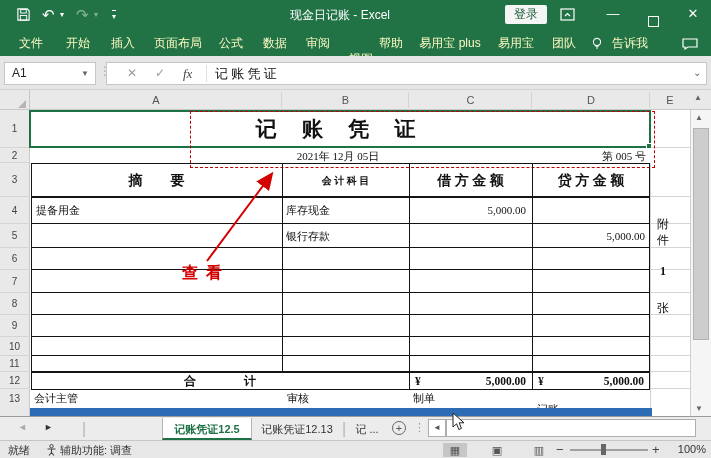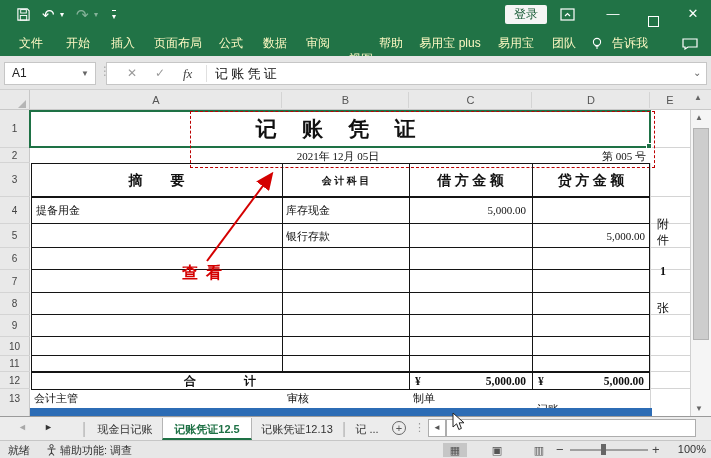--- a/index.html
+++ b/index.html
@@ -53,20 +53,21 @@
           <path d="M2 2h10l2 2v10H2z" fill="none" stroke="#fff" stroke-width="1.2"></path>
           <rect x="5" y="2.8" width="6" height="3.6" fill="none" stroke="#fff"></rect>
           <rect x="4.6" y="9" width="6.8" height="5" fill="none" stroke="#fff"></rect>
         </svg>
     </span>
     <span class="qat" style="left:42px;font-size:15px;">↶</span>
     <span class="qat" style="left:60px;font-size:8px;">▾</span>
     <span class="qat" style="left:76px;font-size:15px;color:rgba(255,255,255,0.45);">↷</span>
     <span class="qat" style="left:94px;font-size:8px;color:rgba(255,255,255,0.45);">▾</span>
     <span class="qat" style="left:112px;font-size:8px;border-top:1px solid #fff;height:10px;line-height:12px;top:10px;">▾</span>
+    <div class="apptitle">现金日记账 - Excel</div>
     <div class="signin">登录</div>
     <span class="qat" style="left:560px;top:8px;height:14px;">
       <svg width="15" height="13" viewBox="0 0 15 13">
           <rect x="1" y="1" width="13" height="11" fill="none" stroke="#fff" stroke-width="1.2"></rect>
           <path d="M5 8l2.5-2.5L10 8" fill="none" stroke="#fff" stroke-width="1.2"></path>
         </svg>
     </span>
     <span class="winbtn" style="left:598px;">—</span>
     <span class="winbtn" style="left:638px;top:9px;"><span style="display:inline-block;width:9px;height:9px;border:1px solid #fff;"></span></span>
     <span class="winbtn" style="left:678px;">✕</span>
@@ -239,21 +240,20 @@
     <span class="abs" style="left:4px;top:294px;font-size:8px;color:#666;">▼</span>
   </div>
   <span class="abs" style="left:694px;top:93px;font-size:8px;color:#666;">▲</span>
 
   <div class="abs" style="left:30px;top:408px;width:622px;height:8px;background:#2c6cb5;"></div>
 
   <div class="abs tabstrip">
     <span class="abs" style="left:18px;top:5px;font-size:9px;color:#a8a8a8;">◄</span>
     <span class="abs" style="left:44px;top:5px;font-size:9px;color:#333;">►</span>
     <span class="abs" style="left:82px;top:3px;color:#b5b5b5;">|</span>
-    <span class="stab" style="left:88px;width:74px;">现金日记账</span>
     <span class="stab active" style="left:162px;width:90px;">记账凭证12.5</span>
     <span class="stab" style="left:254px;width:86px;">记账凭证12.13</span>
     <span class="abs" style="left:342px;top:3px;color:#b5b5b5;">|</span>
     <span class="stab" style="left:348px;width:38px;">记 ...</span>
     <span class="abs" style="left:392px;top:4px;width:14px;height:14px;border:1px solid #666;border-radius:50%;line-height:13px;text-align:center;font-size:11px;color:#555;box-sizing:border-box;">+</span>
     <span class="abs" style="left:414px;top:4px;color:#999;font-size:11px;">⋮</span>
     <div class="abs" style="left:428px;top:2px;width:18px;height:18px;background:#fff;border:1px solid #adadad;box-sizing:border-box;text-align:center;line-height:16px;font-size:8px;color:#555;">◄</div>
     <div class="abs" style="left:446px;top:2px;width:250px;height:18px;background:#fff;border:1px solid #adadad;box-sizing:border-box;"></div>
   </div>
 

